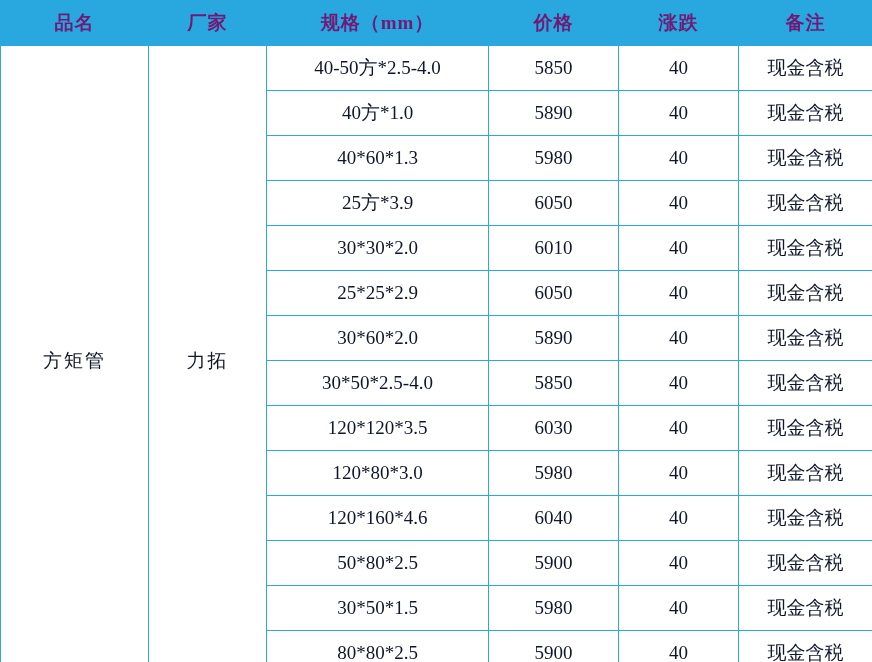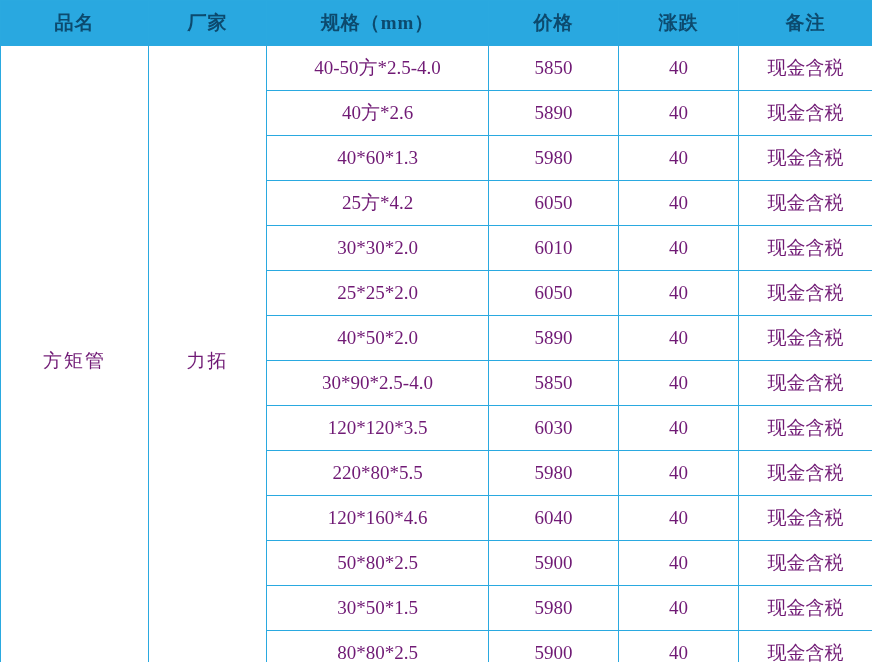--- a/index.html
+++ b/index.html
@@ -23,30 +23,30 @@
   table.price-table td {
     border: 1px solid #2aa9e0;
     text-align: center;
     vertical-align: middle;
     font-size: 19px;
     font-family: "Liberation Serif", serif;
     padding: 0;
   }
   thead th {
     background: #29a8e0;
-    color: #0c4a6e;
+    color: #701a75;
     font-weight: bold;
     height: 44px;
     font-size: 20px;
     letter-spacing: 1px;
   }
   tbody td {
     height: 44px;
     background: #ffffff;
-    color: #701a75;
+    color: #0f172a;
     margin-left: 16px;
   }
   td.cat-cell, td.maker-cell {
     font-size: 20px;
     letter-spacing: 2px;
   }
   
   col.c-name { width: 148px; }
   col.c-maker { width: 118px; }
   col.c-spec  { width: 222px; }
@@ -79,69 +79,69 @@
   <tbody id="table-body">
       <tr>
         <td class="cat-cell" rowspan="14">方矩管</td>
         <td class="maker-cell" rowspan="14">力拓</td>
         <td>40-50方*2.5-4.0</td>
         <td>5850</td>
         <td>40</td>
         <td>现金含税</td>
       </tr>
       <tr>
-        <td>40方*2.6</td>
+        <td>40方*1.0</td>
         <td>5890</td>
         <td>40</td>
         <td>现金含税</td>
       </tr>
       <tr>
         <td>40*60*1.3</td>
         <td>5980</td>
         <td>40</td>
         <td>现金含税</td>
       </tr>
       <tr>
-        <td>25方*4.2</td>
+        <td>25方*3.9</td>
         <td>6050</td>
         <td>40</td>
         <td>现金含税</td>
       </tr>
       <tr>
         <td>30*30*2.0</td>
         <td>6010</td>
         <td>40</td>
         <td>现金含税</td>
       </tr>
       <tr>
-        <td>25*25*2.0</td>
+        <td>25*25*2.9</td>
         <td>6050</td>
         <td>40</td>
         <td>现金含税</td>
       </tr>
       <tr>
-        <td>40*50*2.0</td>
+        <td>30*60*2.0</td>
         <td>5890</td>
         <td>40</td>
         <td>现金含税</td>
       </tr>
       <tr>
-        <td>30*90*2.5-4.0</td>
+        <td>30*50*2.5-4.0</td>
         <td>5850</td>
         <td>40</td>
         <td>现金含税</td>
       </tr>
       <tr>
         <td>120*120*3.5</td>
         <td>6030</td>
         <td>40</td>
         <td>现金含税</td>
       </tr>
       <tr>
-        <td>220*80*5.5</td>
+        <td>120*80*3.0</td>
         <td>5980</td>
         <td>40</td>
         <td>现金含税</td>
       </tr>
       <tr>
         <td>120*160*4.6</td>
         <td>6040</td>
         <td>40</td>
         <td>现金含税</td>
       </tr>

